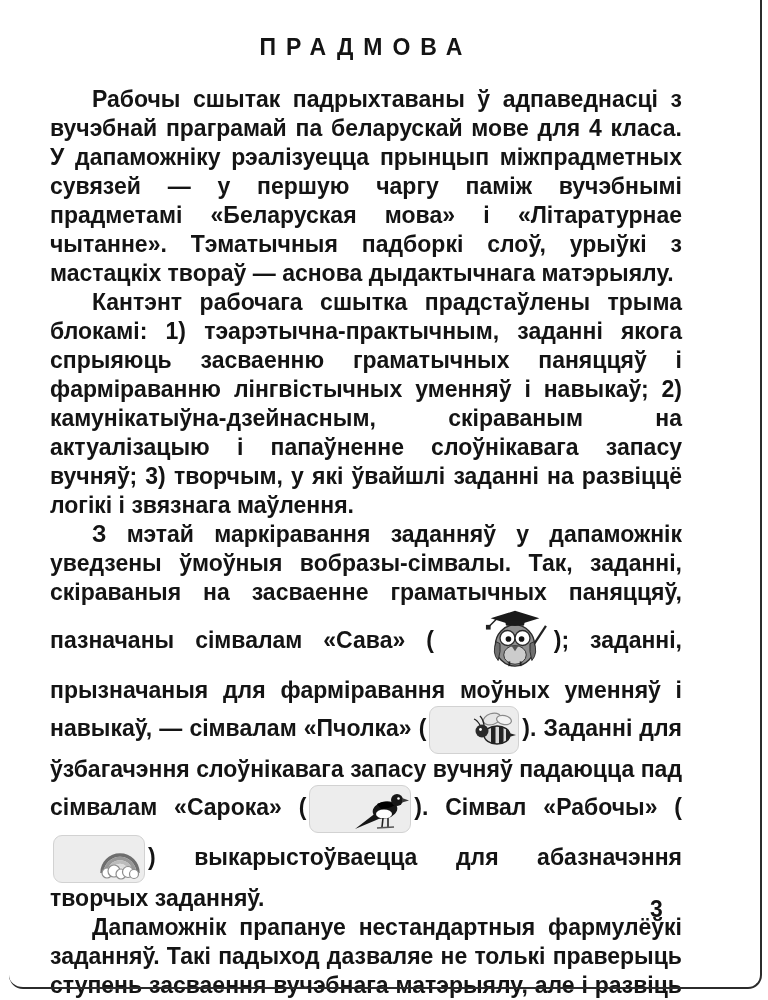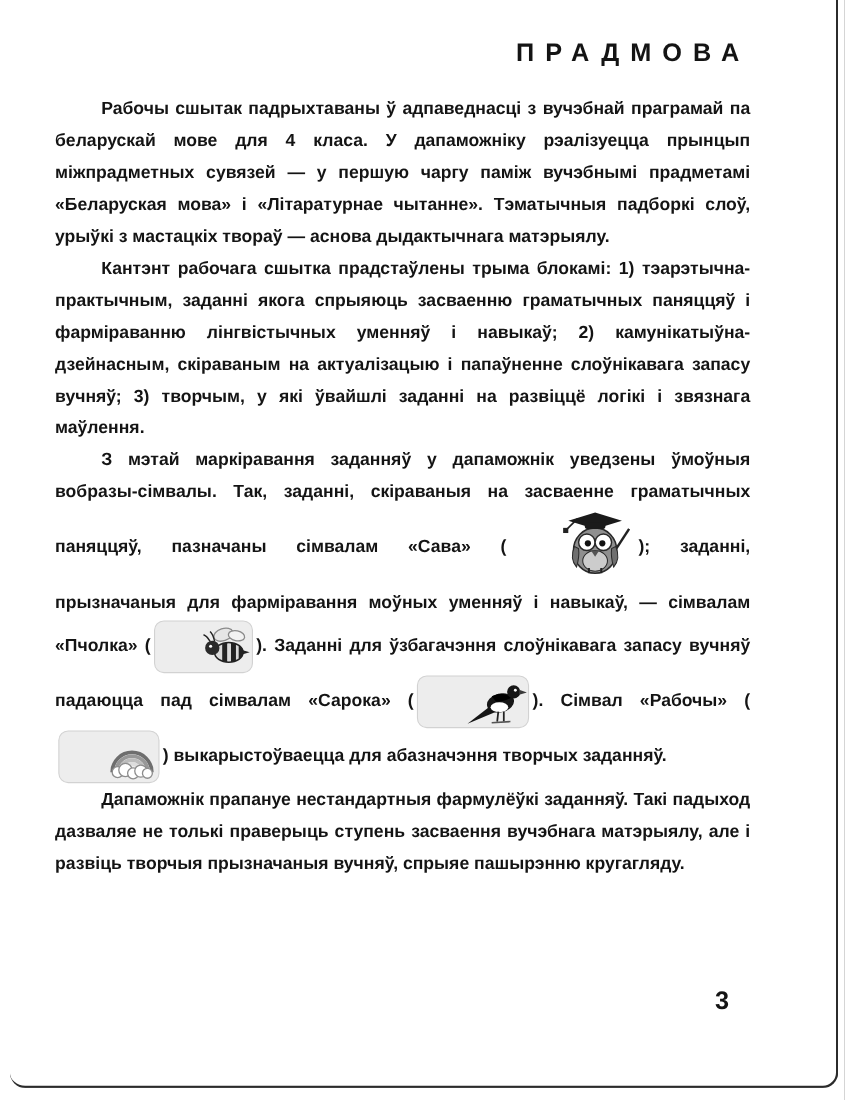--- a/index.html
+++ b/index.html
@@ -10,25 +10,25 @@
     font-weight:700; color:#141414;
   }
   .frame {
     position:absolute; top:-24px; left:9px; right:6px; bottom:11px;
     border-right:2px solid #2b2b2b; border-bottom:2px solid #2b2b2b;
     border-bottom-left-radius:14px; border-bottom-right-radius:14px;
     pointer-events:none;
   }
   .content { position:absolute; left:50px; top:34px; width:632px; }
   h1.title {
-    margin:0 0 24px 0; text-align:right;
+    margin:0 0 24px 0; text-align:center;
     font-size:23px; letter-spacing:10px; font-weight:700;
   }
   p.para {
-    margin:0; font-size:16px; line-height:29px;
+    margin:0; font-size:23px; line-height:29px;
     text-align:justify; text-indent:42px;
   }
   p.para.symbols { text-indent:42px; }
   .sym { display:inline-block; vertical-align:middle; margin:1px 3px; }
   .symbox {
     display:inline-block; background:#ededed; border:1px solid #d2d2d2;
     border-radius:9px; vertical-align:middle; margin:1px 3px; line-height:0;
     padding:1px;
   }
   .page-number {

